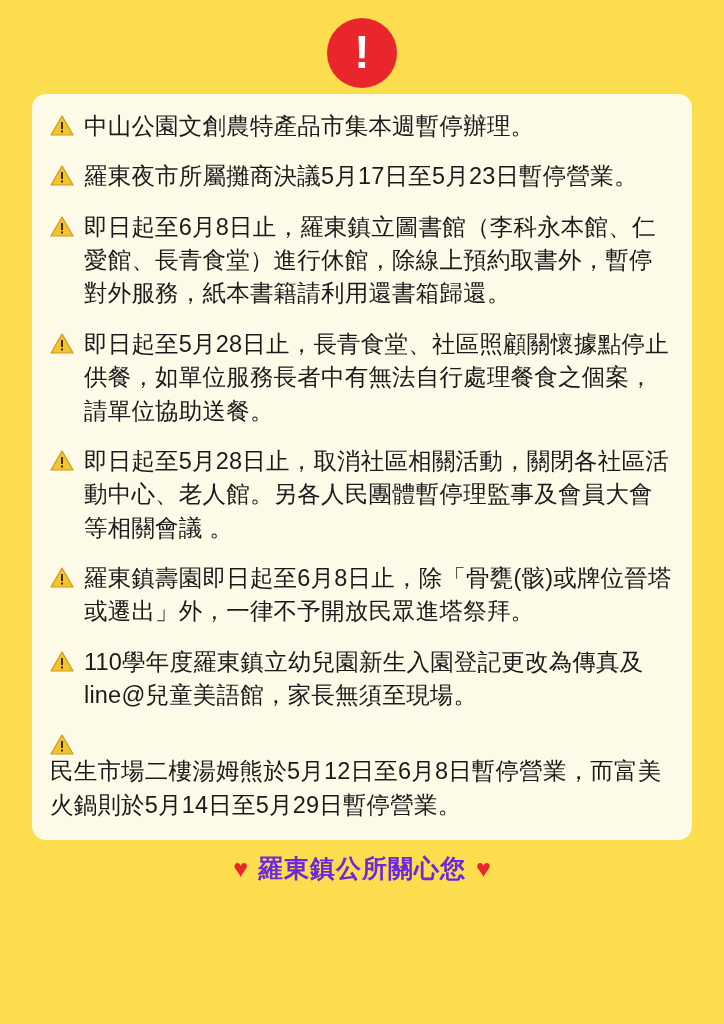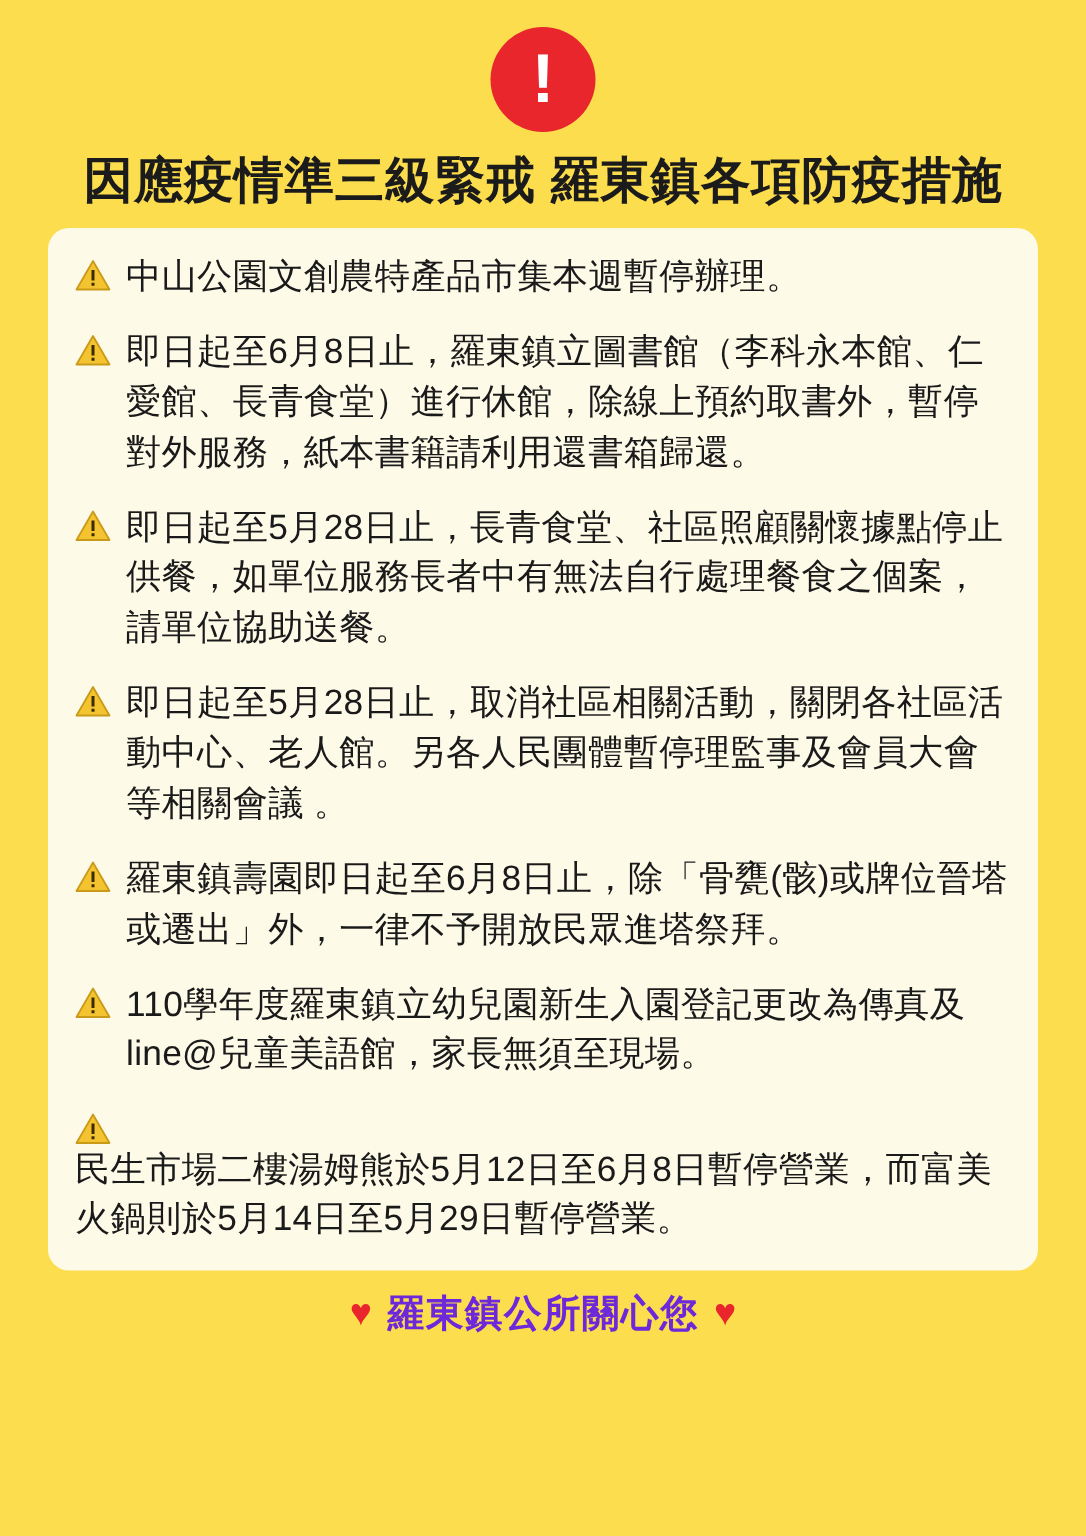--- a/index.html
+++ b/index.html
@@ -98,35 +98,44 @@
 </style>
 </head>
 <body>
 
 <div class="poster">
 
   <div class="alert-badge">
     <span class="bang">!</span>
   </div>
 
-  <div class="poster-title">因應疫情準三級緊戒 羅東鎮各項防疫措施</div>
 
   <div class="card">
 
     <div class="item">
       <span class="warn-icon">
         <svg width="24" height="21" viewBox="0 0 24 21">
             <polygon points="12,1 23,20 1,20" fill="#F4C430" stroke="#C99A18" stroke-width="1.2" stroke-linejoin="round"></polygon>
             <rect x="11" y="7" width="2" height="7" fill="#3a2c00"></rect>
             <rect x="11" y="15.5" width="2" height="2" fill="#3a2c00"></rect>
           </svg>
       </span>
       <span class="item-text">中山公園文創農特產品市集本週暫停辦理。</span>
     </div>
 
+    <div class="item">
+      <span class="warn-icon">
+        <svg width="24" height="21" viewBox="0 0 24 21">
+            <polygon points="12,1 23,20 1,20" fill="#F4C430" stroke="#C99A18" stroke-width="1.2" stroke-linejoin="round"></polygon>
+            <rect x="11" y="7" width="2" height="7" fill="#3a2c00"></rect>
+            <rect x="11" y="15.5" width="2" height="2" fill="#3a2c00"></rect>
+          </svg>
+      </span>
+      <span class="item-text">羅東夜市所屬攤商決議5月17日至5月23日暫停營業。</span>
+    </div>
 
     <div class="item">
       <span class="warn-icon">
         <svg width="24" height="21" viewBox="0 0 24 21">
             <polygon points="12,1 23,20 1,20" fill="#F4C430" stroke="#C99A18" stroke-width="1.2" stroke-linejoin="round"></polygon>
             <rect x="11" y="7" width="2" height="7" fill="#3a2c00"></rect>
             <rect x="11" y="15.5" width="2" height="2" fill="#3a2c00"></rect>
           </svg>
       </span>
       <span class="item-text">即日起至6月8日止，羅東鎮立圖書館（李科永本館、仁愛館、長青食堂）進行休館，除線上預約取書外，暫停對外服務，紙本書籍請利用還書箱歸還。</span>

